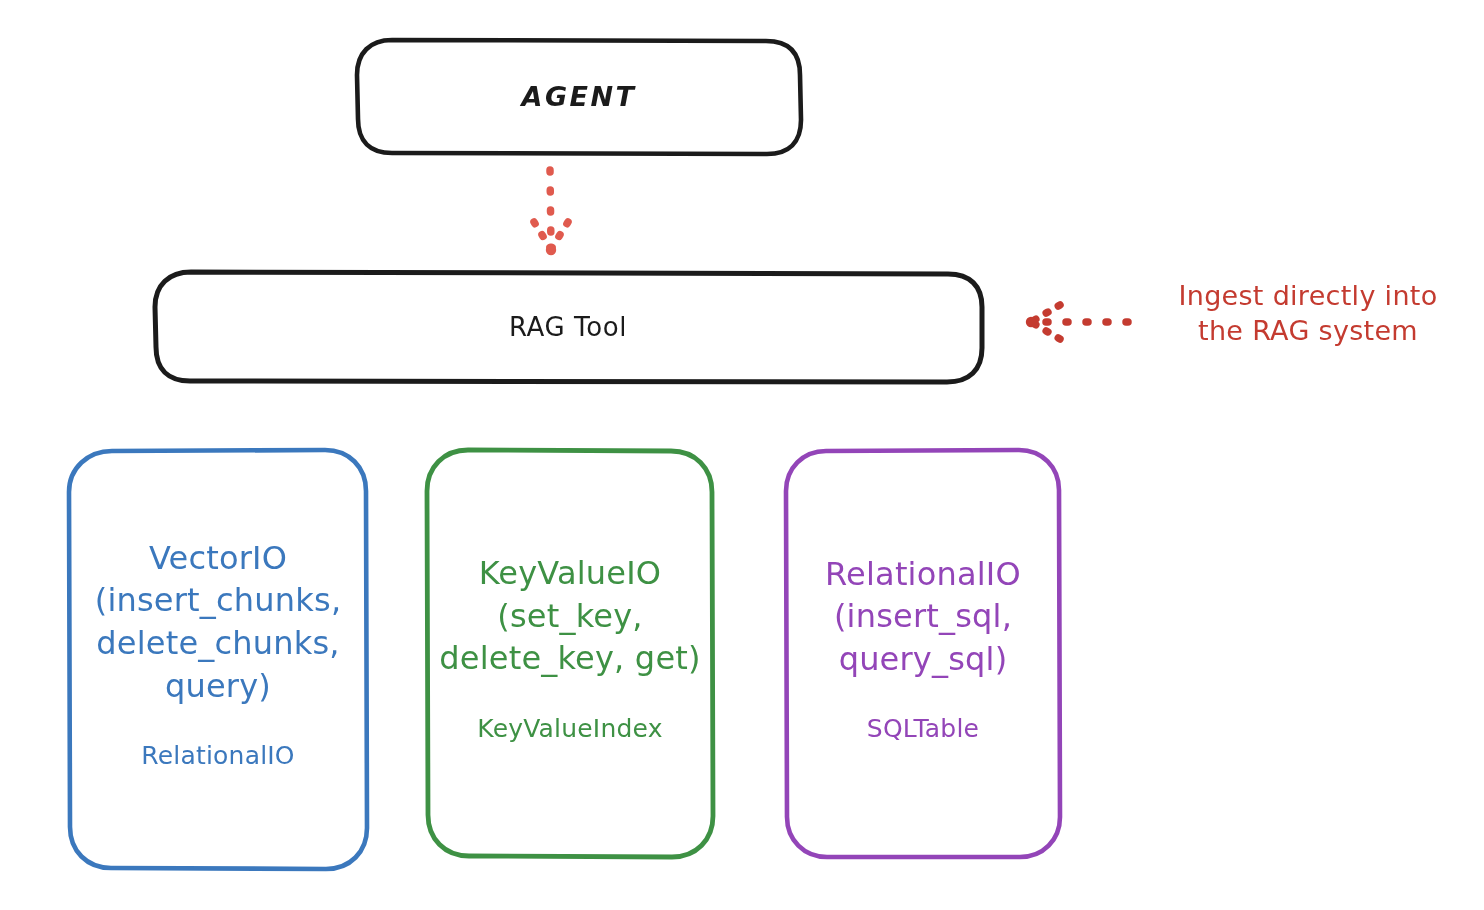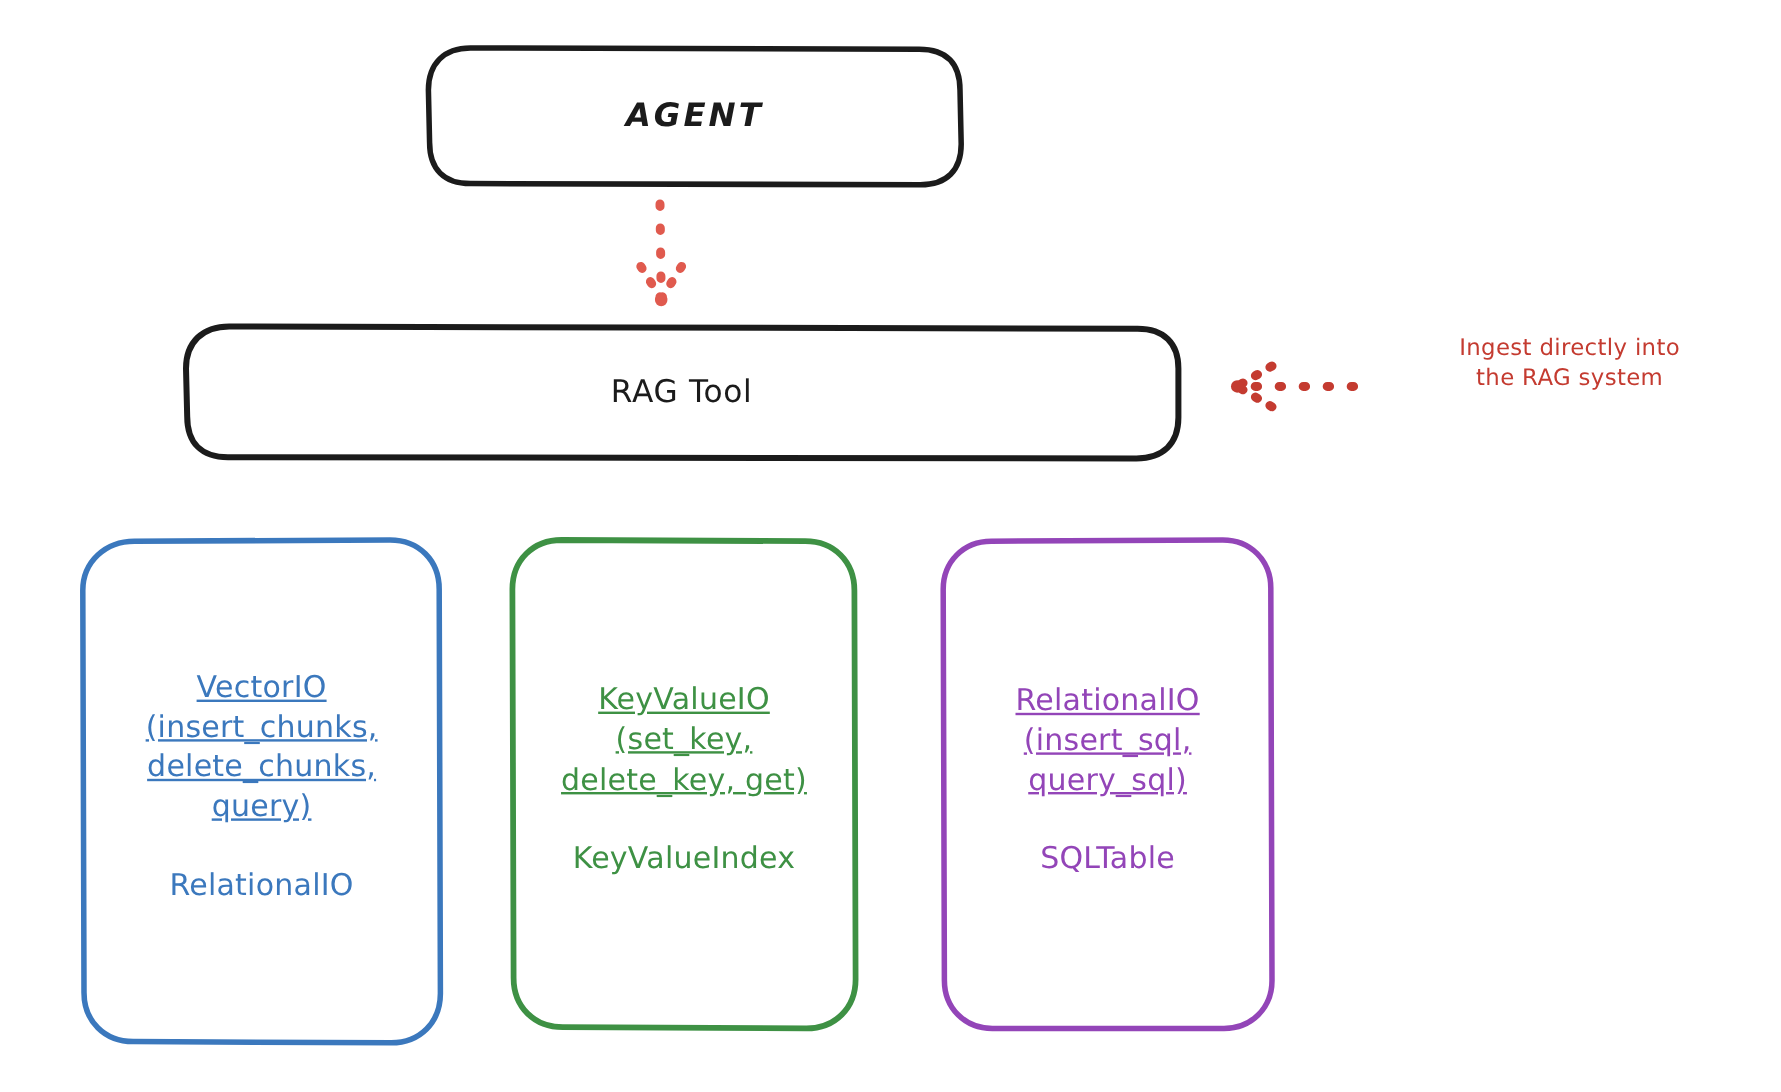--- a/index.html
+++ b/index.html
@@ -85,26 +85,25 @@
   }
   #relationalio-node {
     left: 786px;
     top: 449px;
     width: 274px;
     height: 410px;
   }
 
   .io-label {
     font-family: "DejaVu Sans", sans-serif;
-    font-size: 25px;
+    font-size: 32px;
     font-weight: 500;
     line-height: 1.33;
     white-space: pre-line;
     letter-spacing: 0.2px;
-    text-decoration: underline;
   }
   .io-sub {
     font-family: "DejaVu Sans", sans-serif;
     font-size: 25px;
     font-weight: 500;
     letter-spacing: 0.2px;
     margin-top: 34px;
   }
 
   #vectorio-node .io-label,
@@ -126,21 +125,21 @@
   
   #ingest-annotation {
     position: absolute;
     left: 1143px;
     top: 278px;
     width: 330px;
     text-align: center;
   }
   #ingest-annotation .annotation-text {
     font-family: "DejaVu Sans", sans-serif;
-    font-size: 19px;
+    font-size: 27px;
     font-weight: 500;
     line-height: 1.30;
     white-space: pre-line;
     color: #c43b30;
     letter-spacing: 0.3px;
   }
 
   .svg-layer {
     position: absolute;
     left: 0;

